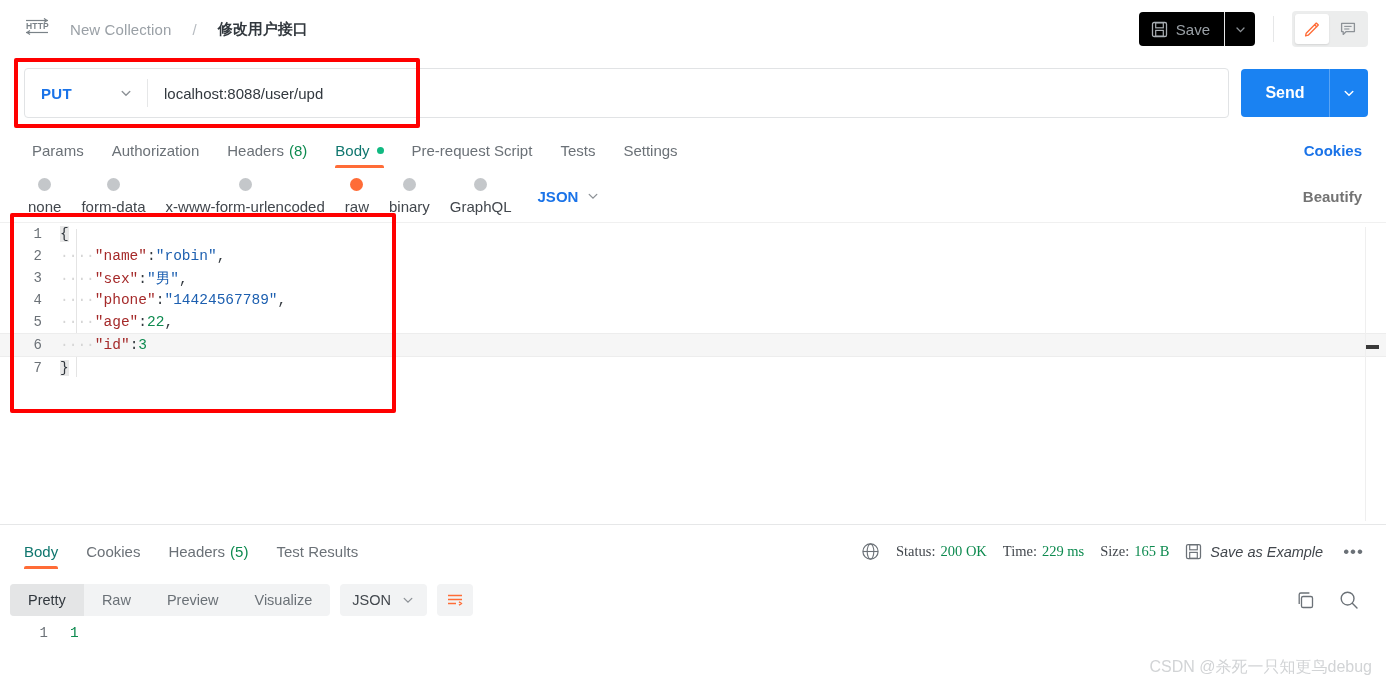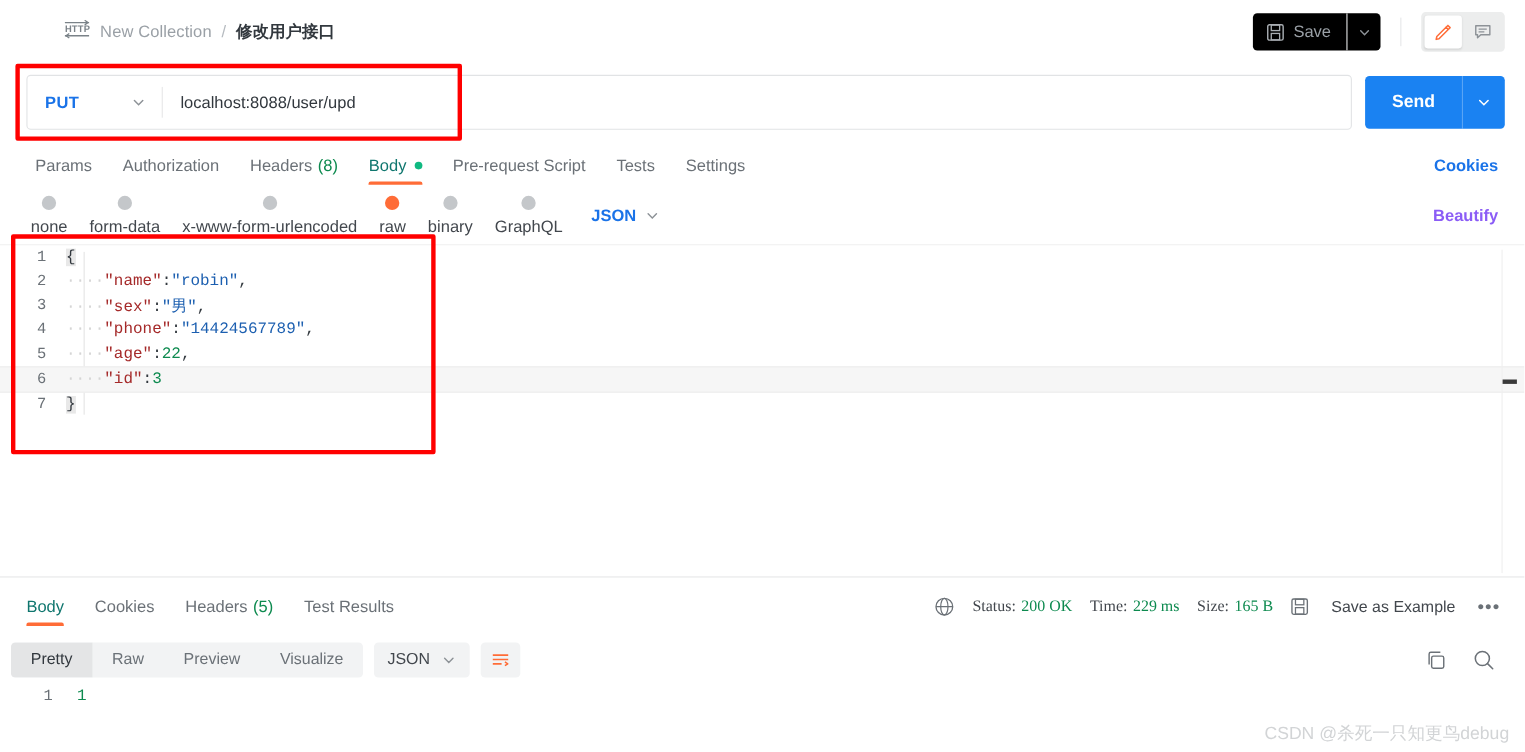--- a/index.html
+++ b/index.html
@@ -27,22 +27,21 @@
     left: 0; top: 0;
     width: 1386px; height: 58px;
     display: flex;
     align-items: center;
     box-sizing: border-box;
     padding: 0 18px 0 24px;
   }
   .breadcrumb {
     display: flex;
     align-items: center;
-    gap: 8px;
-    margin-left: 33px;
+    gap: 20px;
   }
   .http-icon {
     width: 26px; height: 22px;
     display: flex; align-items: center; justify-content: center;
     flex: none;
   }
   .bc-text {
     font-size: 15px;
     color: #9aa0a6;
     letter-spacing: .1px;
@@ -280,21 +279,21 @@
     font-size: 15px;
     font-weight: bold;
     color: #1a73e8;
     cursor: pointer;
     margin-left: 6px;
   }
   .beautify-link {
     margin-left: auto;
     font-size: 15px;
     font-weight: bold;
-    color: #8b5cf6;
+    color: #737373;
     cursor: pointer;
     padding-right: 6px;
     padding-left: 14px;
   }
 
   
   .editor {
     position: absolute;
     left: 0; top: 222px;
     width: 1386px; height: 302px;
@@ -399,25 +398,26 @@
     display: flex;
     align-items: center;
     gap: 5px;
     white-space: nowrap;
     font-family: Liberation Serif, serif;
   }
   .meta-val { color: #0d8a4f; }
   .save-example {
     display: flex;
     align-items: center;
-    gap: 20px;
+    gap: 8px;
     color: #42474d;
     font-size: 14.5px;
     cursor: pointer;
     white-space: nowrap;
+    font-style: italic;
   }
   .dots-btn {
     color: #6b7177;
     font-size: 17px;
     letter-spacing: 1px;
     cursor: pointer;
     padding: 0 4px;
     line-height: 10px;
   }
 

